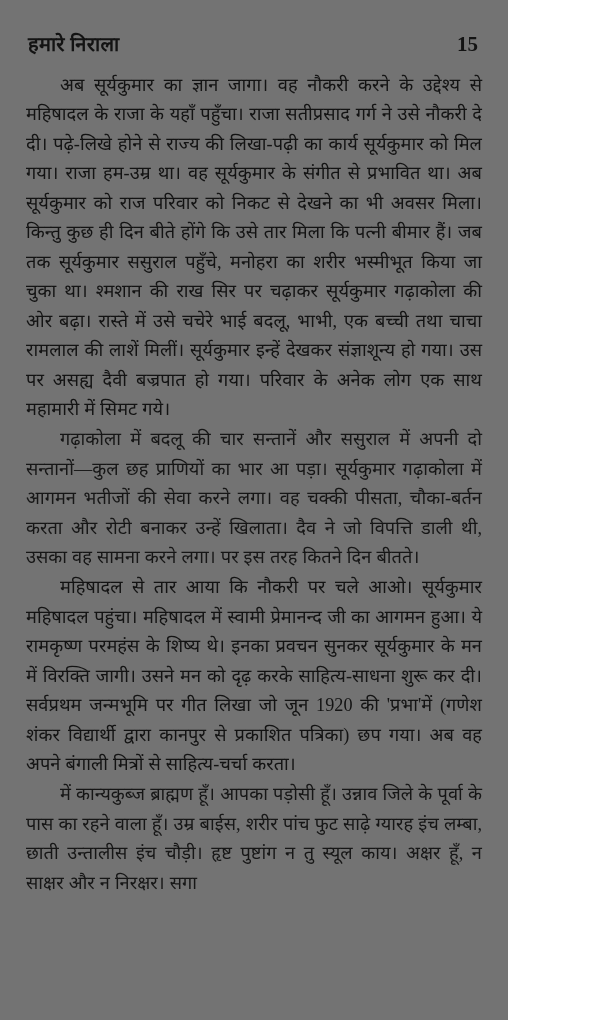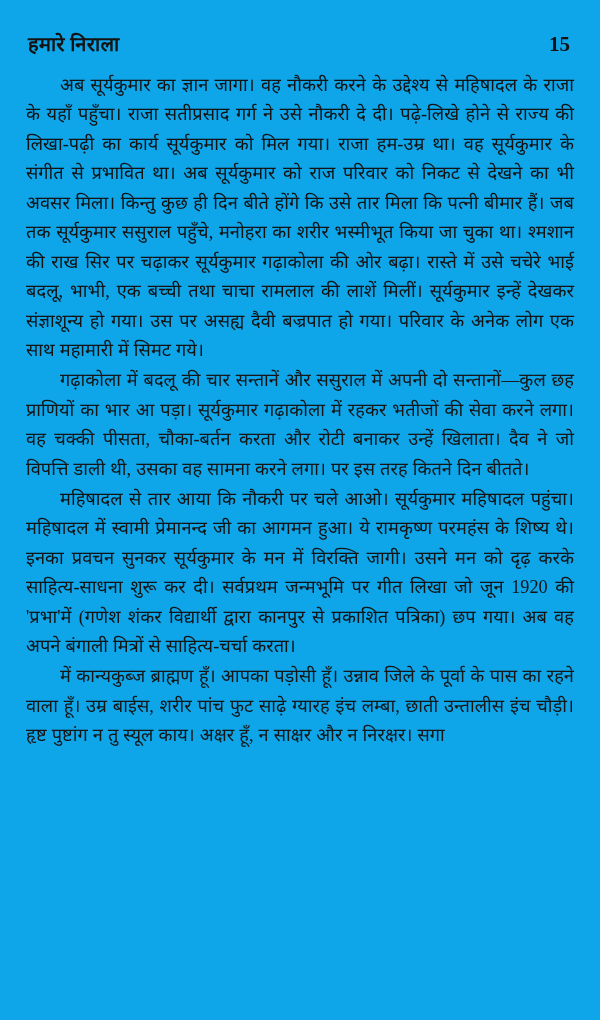--- a/index.html
+++ b/index.html
@@ -9,25 +9,25 @@
   body {
     width: 600px;
     height: 1020px;
     background: #ffffff;
     font-family: "Liberation Serif", "DejaVu Serif", serif;
     color: #111111;
     overflow: hidden;
   }
   .page {
     position: relative;
-    width: 600px;
+    width: 508px;
     height: 1020px;
     box-sizing: border-box;
     padding: 30px 26px 10px 26px;
-    background: #0ea5e9;
+    background: #737373;
   }
   .header {
     display: flex;
     align-items: baseline;
     justify-content: space-between;
     margin-bottom: 14px;
     padding: 0 4px 0 2px;
   }
   .header-title {
     font-size: 20px;
@@ -69,18 +69,18 @@
 
 <div class="page">
 
   <div class="header">
     <div class="header-title">हमारे निराला</div>
     <div class="header-pageno">15</div>
   </div>
 
   <div class="body-text">
     <p class="para">अब सूर्यकुमार का ज्ञान जागा। वह नौकरी करने के उद्देश्य से महिषादल के राजा के यहाँ पहुँचा। राजा सतीप्रसाद गर्ग ने उसे नौकरी दे दी। पढ़े-लिखे होने से राज्य की लिखा-पढ़ी का कार्य सूर्यकुमार को मिल गया। राजा हम-उम्र था। वह सूर्यकुमार के संगीत से प्रभावित था। अब सूर्यकुमार को राज परिवार को निकट से देखने का भी अवसर मिला। किन्तु कुछ ही दिन बीते होंगे कि उसे तार मिला कि पत्नी बीमार हैं। जब तक सूर्यकुमार ससुराल पहुँचे, मनोहरा का शरीर भस्मीभूत किया जा चुका था। श्मशान की राख सिर पर चढ़ाकर सूर्यकुमार गढ़ाकोला की ओर बढ़ा। रास्ते में उसे चचेरे भाई बदलू, भाभी, एक बच्ची तथा चाचा रामलाल की लाशें मिलीं। सूर्यकुमार इन्हें देखकर संज्ञाशून्य हो गया। उस पर असह्य दैवी बज्रपात हो गया। परिवार के अनेक लोग एक साथ महामारी में सिमट गये।</p>
-    <p class="para">गढ़ाकोला में बदलू की चार सन्तानें और ससुराल में अपनी दो सन्तानों—कुल छह प्राणियों का भार आ पड़ा। सूर्यकुमार गढ़ाकोला में रहकर भतीजों की सेवा करने लगा। वह चक्की पीसता, चौका-बर्तन करता और रोटी बनाकर उन्हें खिलाता। दैव ने जो विपत्ति डाली थी, उसका वह सामना करने लगा। पर इस तरह कितने दिन बीतते।</p>
+    <p class="para">गढ़ाकोला में बदलू की चार सन्तानें और ससुराल में अपनी दो सन्तानों—कुल छह प्राणियों का भार आ पड़ा। सूर्यकुमार गढ़ाकोला में आगमन भतीजों की सेवा करने लगा। वह चक्की पीसता, चौका-बर्तन करता और रोटी बनाकर उन्हें खिलाता। दैव ने जो विपत्ति डाली थी, उसका वह सामना करने लगा। पर इस तरह कितने दिन बीतते।</p>
     <p class="para">महिषादल से तार आया कि नौकरी पर चले आओ। सूर्यकुमार महिषादल पहुंचा। महिषादल में स्वामी प्रेमानन्द जी का आगमन हुआ। ये रामकृष्ण परमहंस के शिष्य थे। इनका प्रवचन सुनकर सूर्यकुमार के मन में विरक्ति जागी। उसने मन को दृढ़ करके साहित्य-साधना शुरू कर दी। सर्वप्रथम जन्मभूमि पर गीत लिखा जो जून 1920 की 'प्रभा'में (गणेश शंकर विद्यार्थी द्वारा कानपुर से प्रकाशित पत्रिका) छप गया। अब वह अपने बंगाली मित्रों से साहित्य-चर्चा करता।</p>
     <p class="para tight">में कान्यकुब्ज ब्राह्मण हूँ। आपका पड़ोसी हूँ। उन्नाव जिले के पूर्वा के पास का रहने वाला हूँ। उम्र बाईस, शरीर पांच फुट साढ़े ग्यारह इंच लम्बा, छाती उन्तालीस इंच चौड़ी। हृष्ट पुष्टांग न तु स्यूल काय। अक्षर हूँ, न साक्षर और न निरक्षर। सगा</p>
   </div>
 
 </div>
 
 </body></html>

